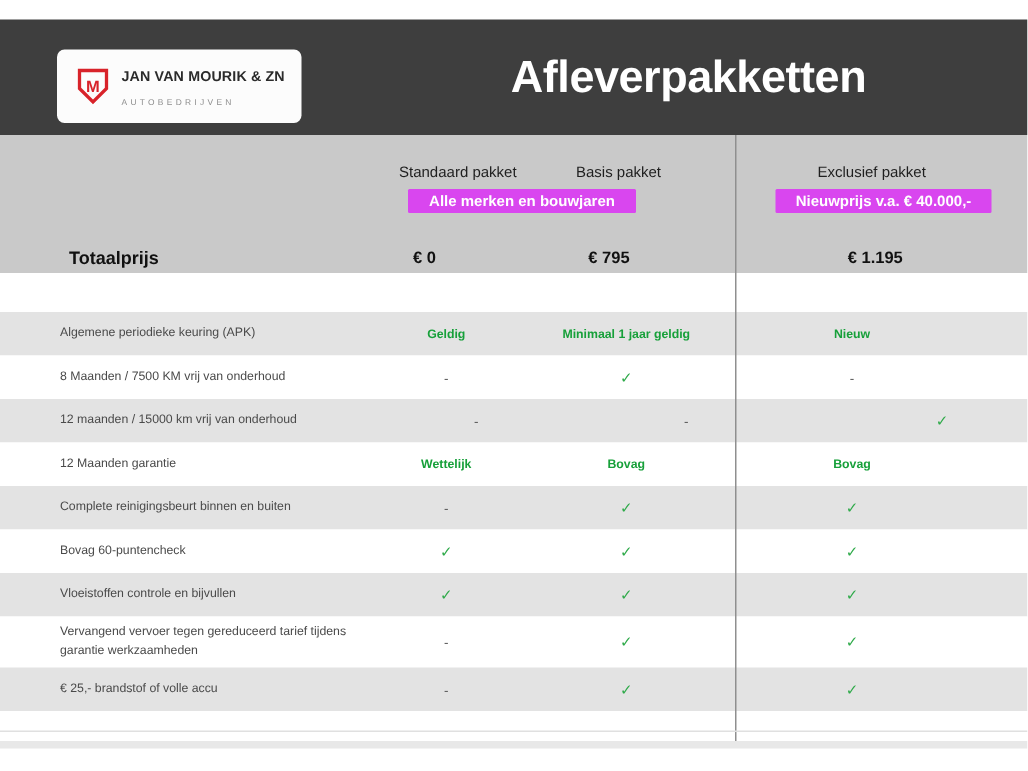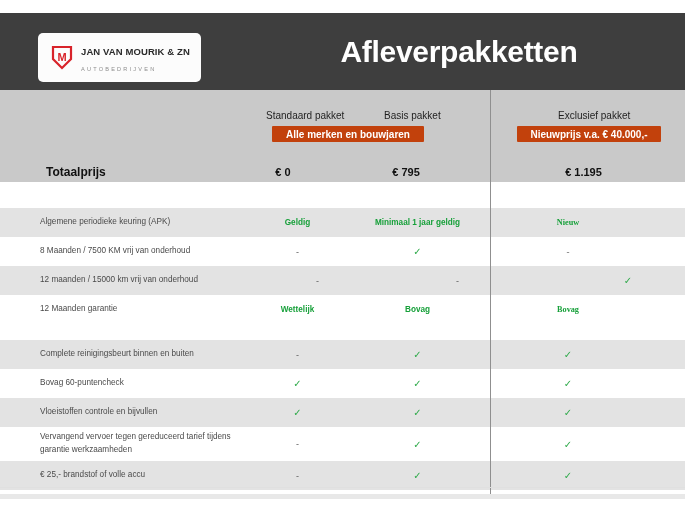--- a/index.html
+++ b/index.html
@@ -46,24 +46,24 @@
   .head-block{
     position:absolute;left:0;top:90px;width:685px;height:92px;
     background:#c9c9c9;
   }
   .col-head{
     position:absolute;font-size:10px;font-weight:normal;color:#1f1f1f;
     white-space:nowrap;
   }
   .ch-standaard{left:266px;top:110px;}
   .ch-basis{left:384px;top:110px;}
-  .ch-exclusief{left:558px;top:110px;}
+  .ch-exclusief{left:545px;top:110px;}
 
   .pill{
-    position:absolute;background:#c2410c;color:#ffffff;
+    position:absolute;background:#d946ef;color:#ffffff;
     font-size:10px;font-weight:bold;white-space:nowrap;
     display:flex;align-items:center;justify-content:center;
     border-radius:1px;
   }
   .pill-left{left:272px;top:126px;width:152px;height:16px;}
   .pill-right{left:517px;top:126px;width:144px;height:16px;}
 
   .totaal-label{
     position:absolute;left:46px;top:165px;
     font-size:12px;font-weight:bold;color:#111;
@@ -91,21 +91,21 @@
     flex:0 0 auto;width:250px;padding-left:40px;box-sizing:border-box;
     font-size:8.2px;color:#4a4a4a;line-height:1.55;
   }
   .cell{
     flex:0 0 auto;text-align:center;
     font-size:8.2px;font-weight:bold;color:#17a03a;
     white-space:nowrap;
   }
   .c0{width:95px;}
   .c1{width:145px;}
-  .c2{width:156px;font-family:Liberation Serif, serif;}
+  .c2{width:156px;}
   .cell.dash{color:#5a5a5a;font-weight:normal;font-size:9px;}
   .cell.tick{color:#2faa4a;font-size:10px;font-weight:normal;}
 
   
   .vdiv{
     position:absolute;left:490px;top:90px;width:1px;height:408px;
     background:#8f8f8f;
   }
   
   .bottom-strip{
@@ -170,21 +170,21 @@
         <div class="cell c0 dash">-</div>
         <div class="cell c1 dash">-</div>
         <div class="cell c2 tick">✓</div>
       </div>
       <div class="row even" style="height: 29px;">
         <div class="feat">12 Maanden  garantie</div>
         <div class="cell c0 ">Wettelijk</div>
         <div class="cell c1 ">Bovag</div>
         <div class="cell c2 ">Bovag</div>
       </div>
-      <div class="row odd" style="height: 29px; margin-top: 16px;">
+      <div class="row odd" style="height: 29px;">
         <div class="feat">Complete reinigingsbeurt binnen en buiten</div>
         <div class="cell c0 dash">-</div>
         <div class="cell c1 tick">✓</div>
         <div class="cell c2 tick">✓</div>
       </div>
       <div class="row even" style="height: 29px;">
         <div class="feat">Bovag 60-puntencheck</div>
         <div class="cell c0 tick">✓</div>
         <div class="cell c1 tick">✓</div>
         <div class="cell c2 tick">✓</div>

